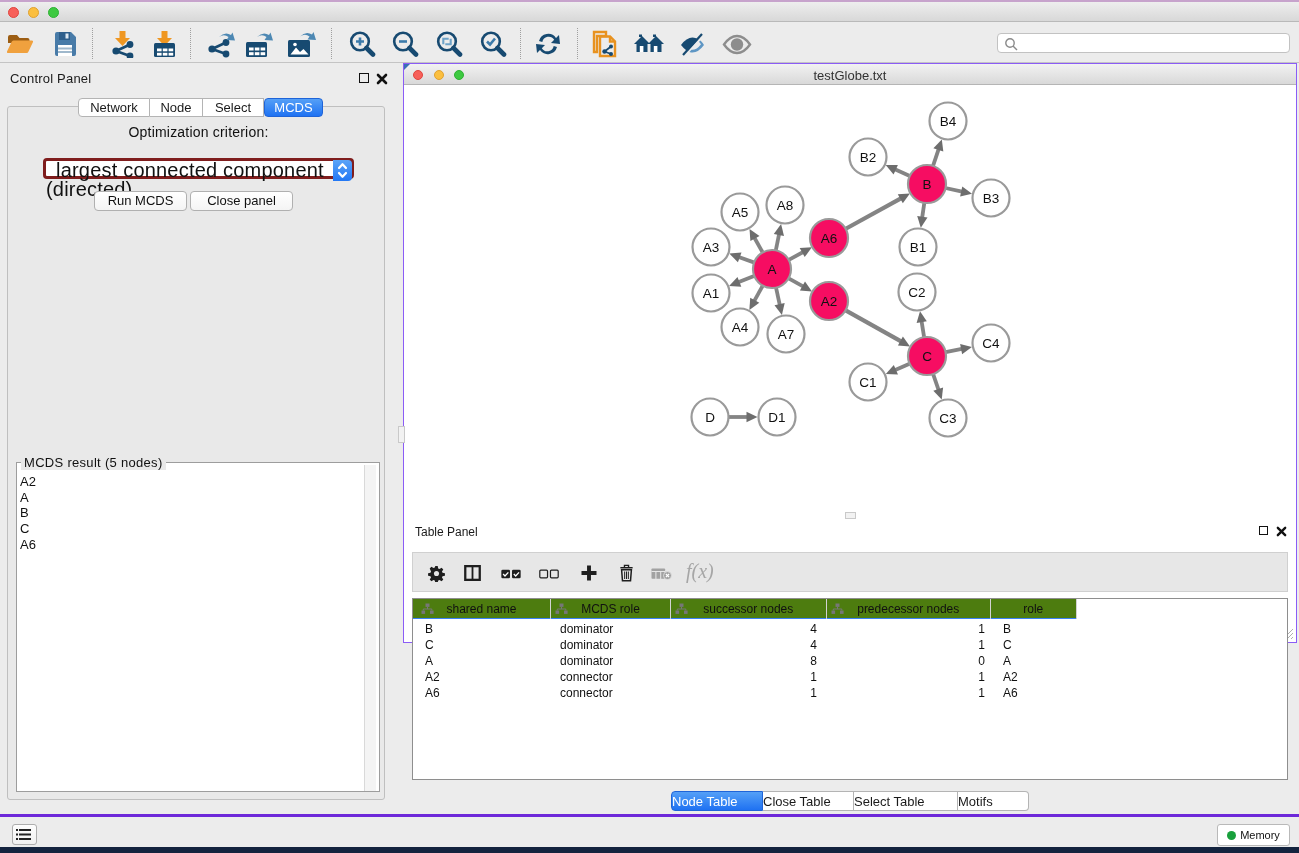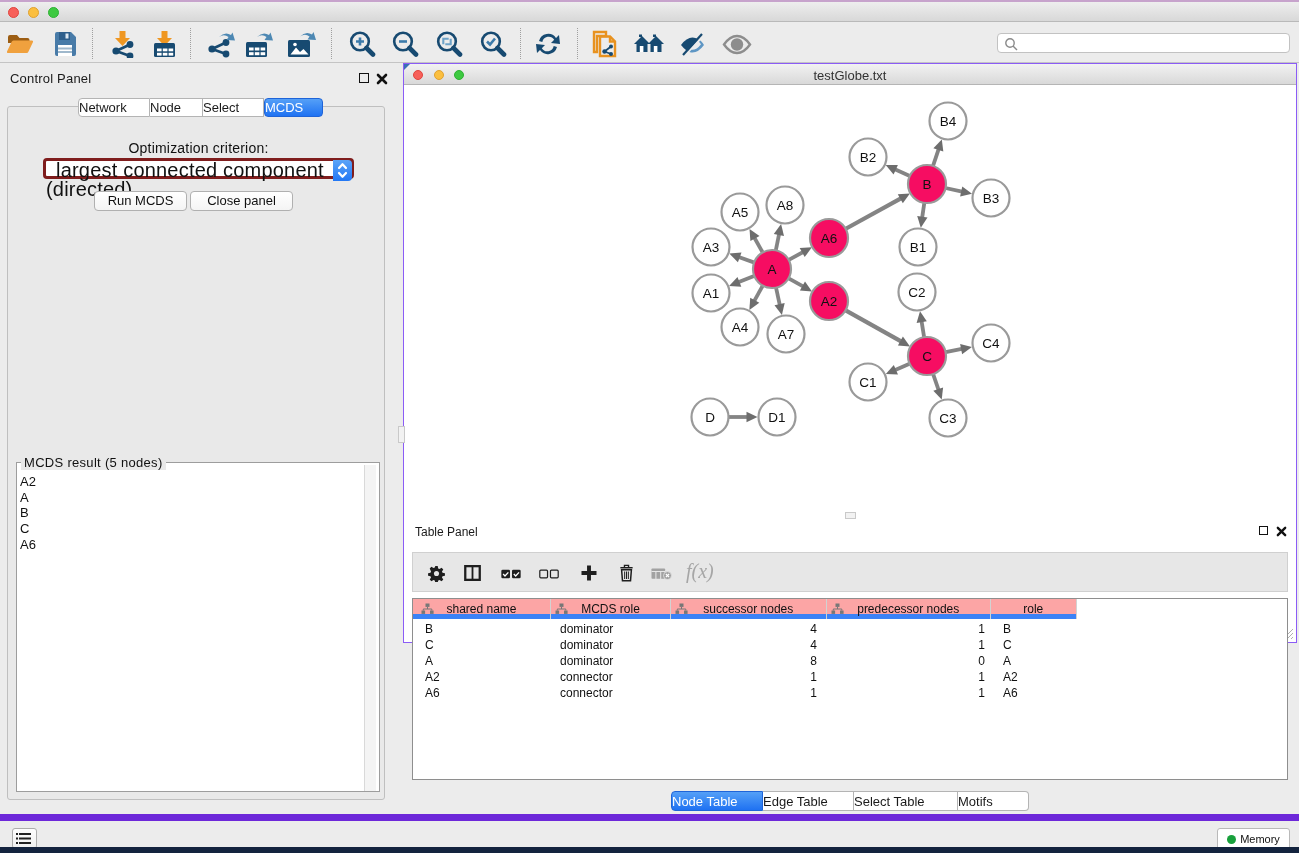--- a/index.html
+++ b/index.html
@@ -5,45 +5,45 @@
 #titlebar{position:absolute;left:0;top:2px;width:1299px;height:20px;background:linear-gradient(#eeeeee,#d8d8d8);border-bottom:1px solid #b9b9b9}
 .tl{position:absolute;border-radius:50%}
 #ttitle{position:absolute;top:4px;width:100%;text-align:center;font-size:14px;letter-spacing:0.2px;color:#404040}
 #toolbar{position:absolute;left:0;top:23px;width:1299px;height:40px;background:#ececec;border-bottom:1px solid #c4c4c4}
 .sep{position:absolute;top:5px;height:31px;width:0;border-left:1px dotted #9f9f9f}
 .ticon{position:absolute;top:7px}
 #searchbox{position:absolute;left:997px;top:10px;width:293px;height:20px;background:#fff;border:1px solid #c2c2c2;border-radius:4px}
 #cpanel-title{position:absolute;left:10px;top:71px;font-size:13px;letter-spacing:0.2px;color:#1a1a1a}
 .winbtn{position:absolute;top:74px;font-size:11px;color:#111}
 .tabs{position:absolute;display:flex}
-.tab{height:19px;background:#fff;border:1px solid #b4b4b4;border-left:none;font-size:13px;color:#1a1a1a;line-height:18px}
+.tab{height:19px;background:#fff;border:1px solid #b4b4b4;border-left:none;font-size:13px;color:#1a1a1a;text-align:center;line-height:18px}
 .tab.first{border-left:1px solid #b4b4b4;border-radius:4px 0 0 4px}
 .tab.last{border-radius:0 4px 4px 0}
 .tab.sel{background:linear-gradient(#55a0f7,#1f72f2);color:#fff;border-color:#1f64d8;border-radius:4px;border-left:1px solid #1f64d8}
 #cbox{position:absolute;left:7px;top:106px;width:378px;height:694px;background:#e9e9e9;border:1px solid #bfbfbf;border-radius:3px}
-#optlabel{position:absolute;left:0;top:140px;width:397px;text-align:center;font-size:14px;letter-spacing:0.2px;color:#111}
+#optlabel{position:absolute;left:0;top:124px;width:397px;text-align:center;font-size:14px;letter-spacing:0.2px;color:#111}
 #dropdown{position:absolute;left:43px;top:158px;width:311px;height:21px;background:#fff;border:3px solid #7f1d1d;border-radius:4px;font-size:20px;letter-spacing:0.2px;color:#111;line-height:19px;text-indent:10px}
 #dropstep{position:absolute;right:-1px;top:-1px;width:19px;height:21px;border-radius:0 4px 4px 0;background:linear-gradient(#5ba4f8,#2277f4)}
 .btn{position:absolute;height:20px;background:linear-gradient(#ffffff,#f4f4f4);border:1px solid #b0b0b0;border-radius:4px;font-size:13px;color:#111;text-align:center;line-height:18px}
 #fieldset{position:absolute;left:16px;top:462px;width:364px;height:330px;border:1px solid #9d9d9d;background:#fff}
 #fieldlegend{position:absolute;left:21px;top:455px;background:#e9e9e9;font-size:13px;letter-spacing:0.3px;color:#111;padding:0 3px}
 #fieldlist{position:absolute;left:20px;top:474px;font-size:13px;color:#111;line-height:15.7px}
 #fscroll{position:absolute;right:3px;top:2px;width:12px;height:326px;background:#f4f4f4;border-left:1px solid #d9d9d9}
 #netwin{position:absolute;left:403px;top:63px;width:894px;height:580px;background:#fff;border:1px solid #8b5cf6}
 #nettbar{position:absolute;left:0;top:0;width:100%;height:21px;background:linear-gradient(#f2f2f2,#d9d9d9);border-bottom:1px solid #b5b5b5}
 #nettitle{position:absolute;top:4px;width:100%;text-align:center;font-size:13px;color:#333}
 #tpanel-title{position:absolute;left:415px;top:525px;font-size:12px;color:#1a1a1a}
 #ttoolbar{position:absolute;left:412px;top:552px;width:876px;height:40px;background:#e7e7e7;border:1px solid #d0d0d0}
 #tablebox{position:absolute;left:412px;top:598px;width:876px;height:182px;background:#fff;border:1px solid #8e8e8e}
-#thead{position:absolute;left:0;top:0;width:664px;height:20px;background:#fca5a5;border-bottom:5px solid #3b82f6}
+#thead{position:absolute;left:0;top:0;width:664px;height:20px;background:#4d7c0f;border-bottom:1px solid #3b82f6}
 .thcol{position:absolute;top:0;height:20px;border-right:1px solid #d2d2d2;font-size:12px;color:#111;text-align:center;line-height:20px}
 .trow{position:absolute;font-size:12px;color:#111;height:16px;line-height:16px}
 #btabs{position:absolute;left:671px;top:791px}
 .btab{height:20px;background:#fff;border:1px solid #b4b4b4;border-left:none;font-size:13px;color:#1a1a1a;line-height:19px}
-#statusbar{position:absolute;left:0;top:814px;width:1299px;height:33px;background:#ececec;border-top:7px solid #6d28d9}
+#statusbar{position:absolute;left:0;top:814px;width:1299px;height:33px;background:#ececec;border-top:3px solid #6d28d9}
 #memory{position:absolute;right:9px;top:7px;width:73px;height:22px;background:#fff;border:1px solid #b9b9b9;border-radius:3px;font-size:11px;color:#111;line-height:20px;text-align:center}
 #listbtn{position:absolute;left:12px;top:7px;width:25px;height:21px;background:linear-gradient(#fdfdfd,#f0f0f0);border:1px solid #adadad;border-radius:3px}
 #bottomstrip{position:absolute;left:0;top:847px;width:1299px;height:6px;background:#13233e}
 #topstrip{position:absolute;left:0;top:0;width:1299px;height:2px;background:#c7a3cc}
 </style></head><body>
 <div id="topstrip"></div>
 <div id="titlebar">
 <div class="tl" style="left:7.5px;top:5px;width:11px;height:11px;background:#f7605a;border:0.5px solid #e0443e"></div>
 <div class="tl" style="left:27.5px;top:5px;width:11px;height:11px;background:#fbbf3f;border:0.5px solid #e0a12f"></div>
 <div class="tl" style="left:47.5px;top:5px;width:11px;height:11px;background:#3ec941;border:0.5px solid #2eb133"></div>
@@ -375,21 +375,21 @@
     <div class="trow" style="left:422px;top:69.5px;width:150px;text-align:right">1</div>
     <div class="trow" style="left:590px;top:69.5px">A2</div>
     <div class="trow" style="left:12px;top:85.5px">A6</div>
     <div class="trow" style="left:147px;top:85.5px">connector</div>
     <div class="trow" style="left:254px;top:85.5px;width:150px;text-align:right">1</div>
     <div class="trow" style="left:422px;top:85.5px;width:150px;text-align:right">1</div>
     <div class="trow" style="left:590px;top:85.5px">A6</div>
 </div>
 <div id="btabs" style="display:flex">
 <div class="btab" style="width:92px;border-left:1px solid #1f64d8;border-radius:4px 0 0 4px;background:linear-gradient(#55a0f7,#1f72f2);color:#fff;border-color:#1f64d8">Node Table</div>
-<div class="btab" style="width:91px">Edge Table</div>
+<div class="btab" style="width:91px">Close Table</div>
 <div class="btab" style="width:104px">Select Table</div>
 <div class="btab" style="width:71px;border-radius:0 4px 4px 0">Motifs</div>
 </div>
 <div id="statusbar">
 <div id="listbtn"><svg width="23" height="19" viewBox="0 0 23 19">
         <path d="M6 5 h12 M6 9.5 h12 M6 14 h12" stroke="#222" stroke-width="2"></path>
         <rect x="3" y="4" width="2" height="2" fill="#222"></rect>
         <rect x="3" y="8.5" width="2" height="2" fill="#222"></rect>
         <rect x="3" y="13" width="2" height="2" fill="#222"></rect>
       </svg></div>

